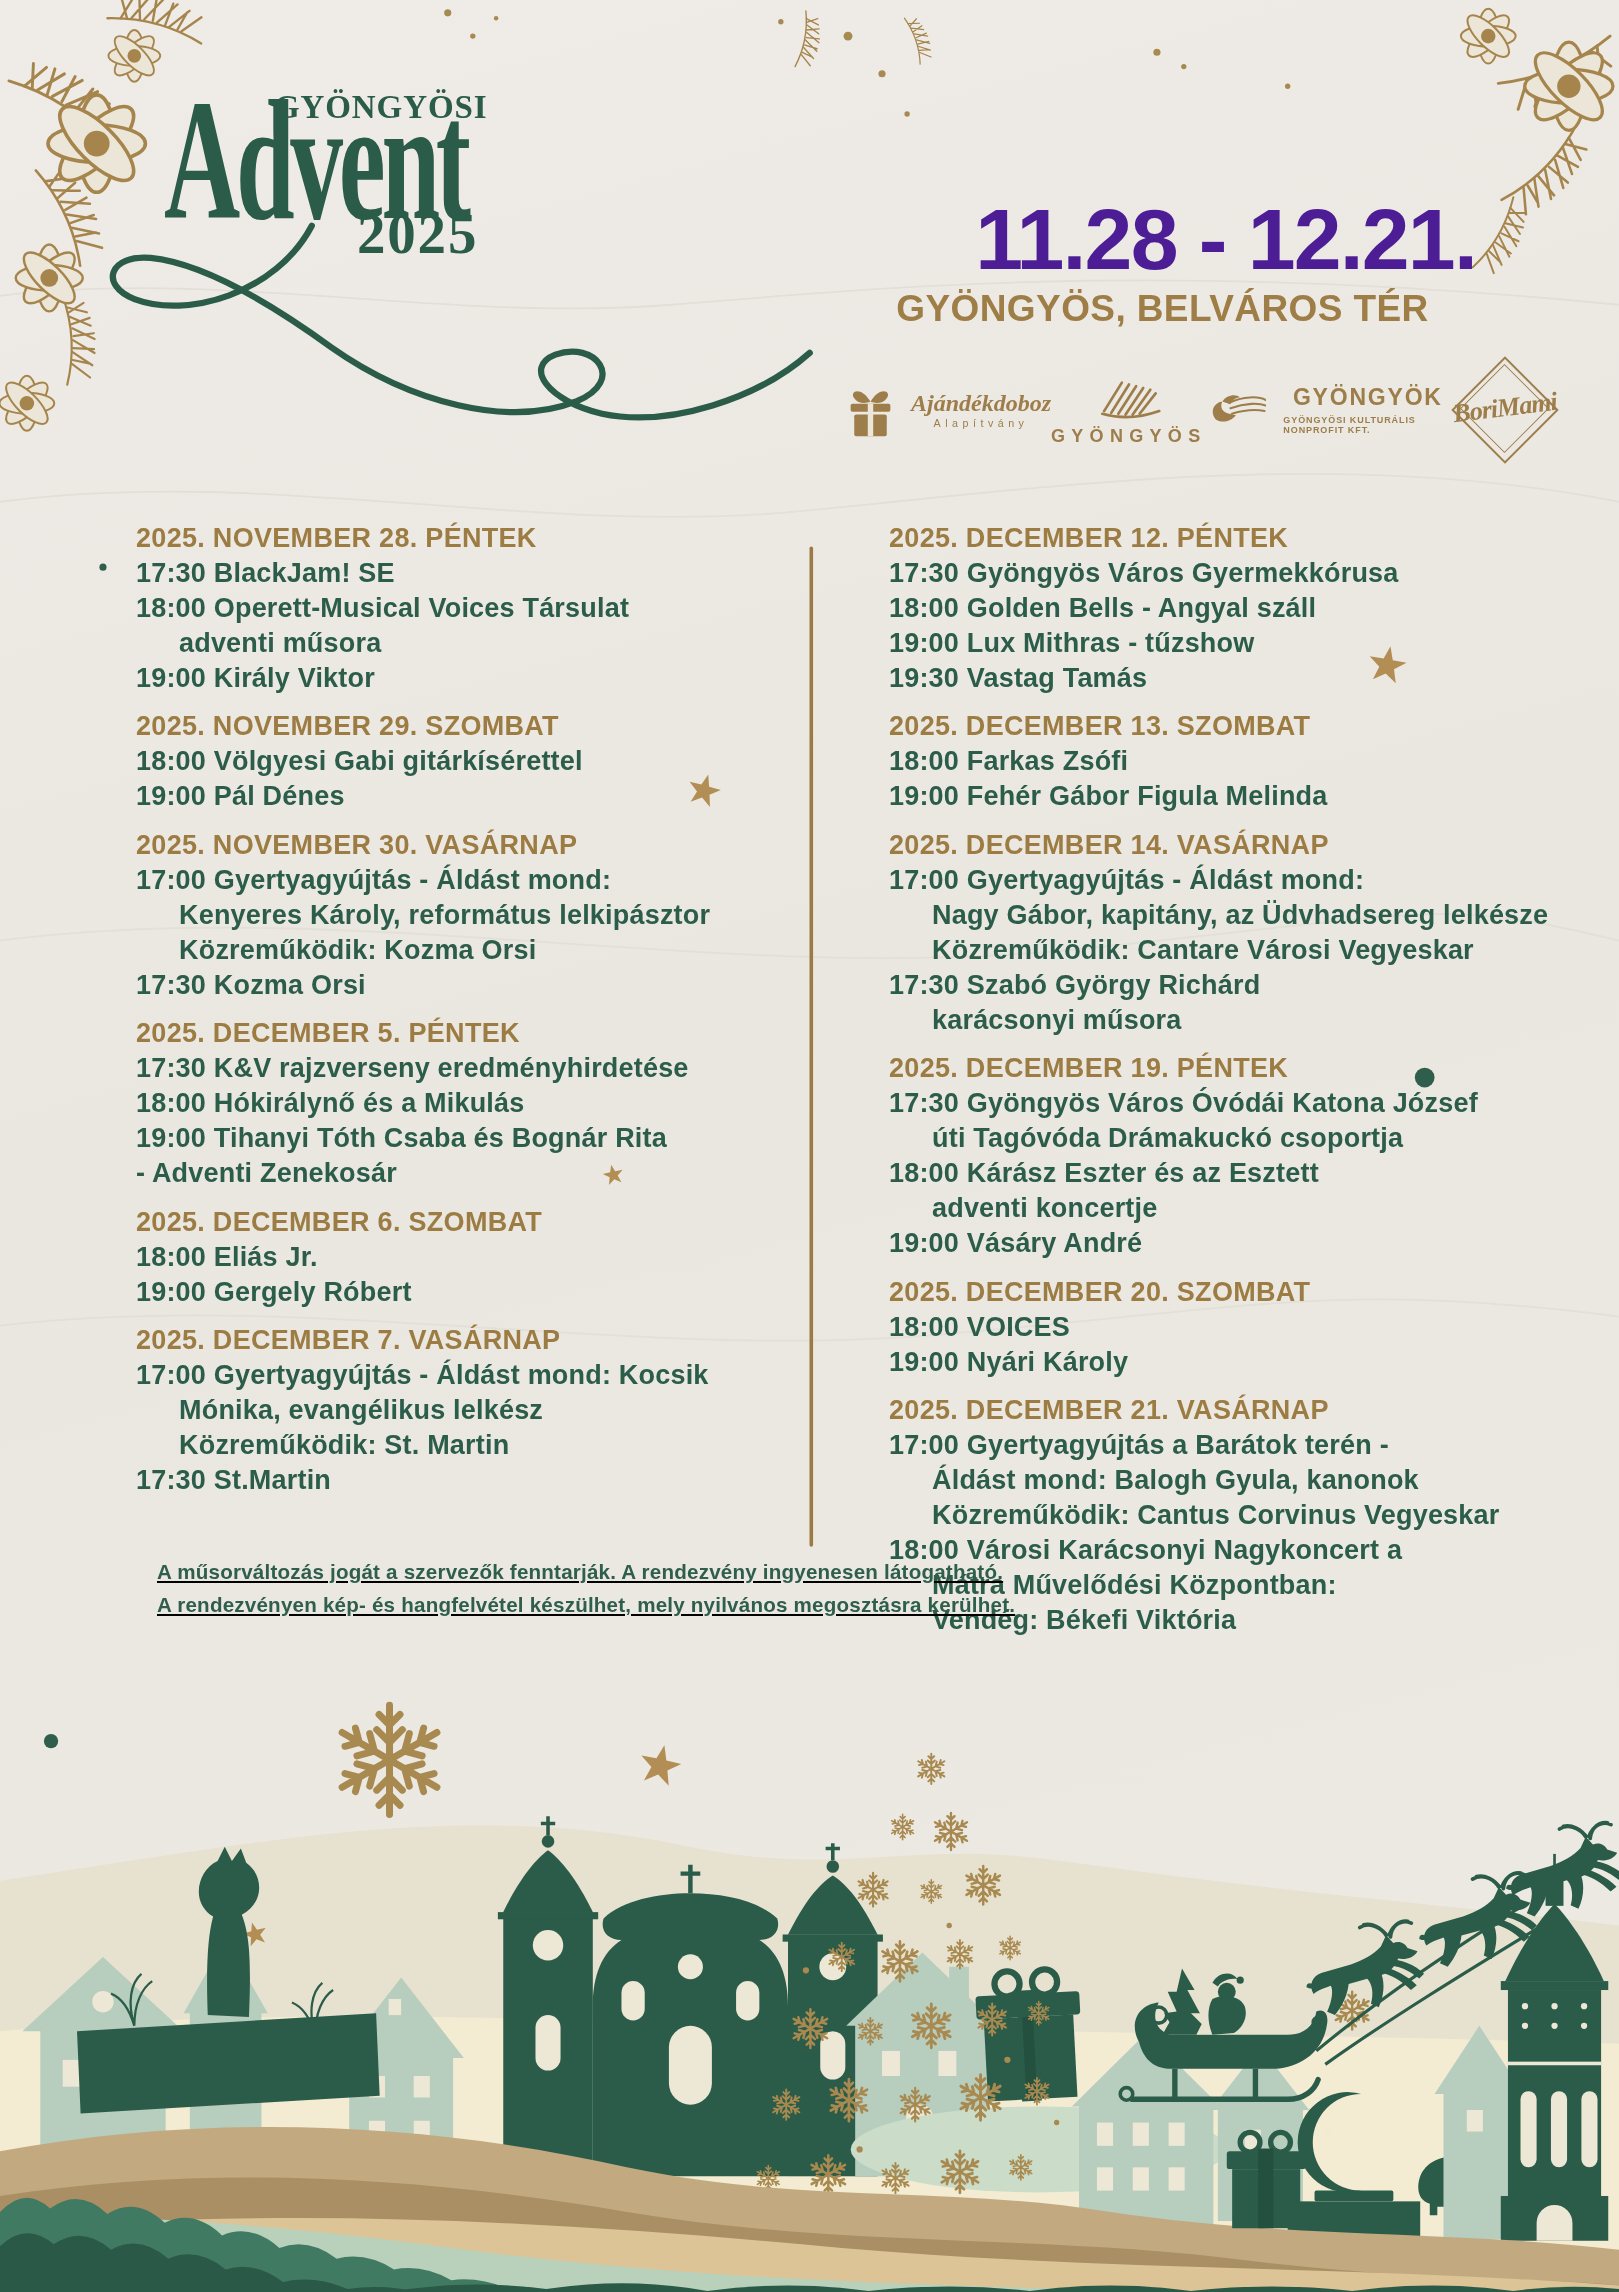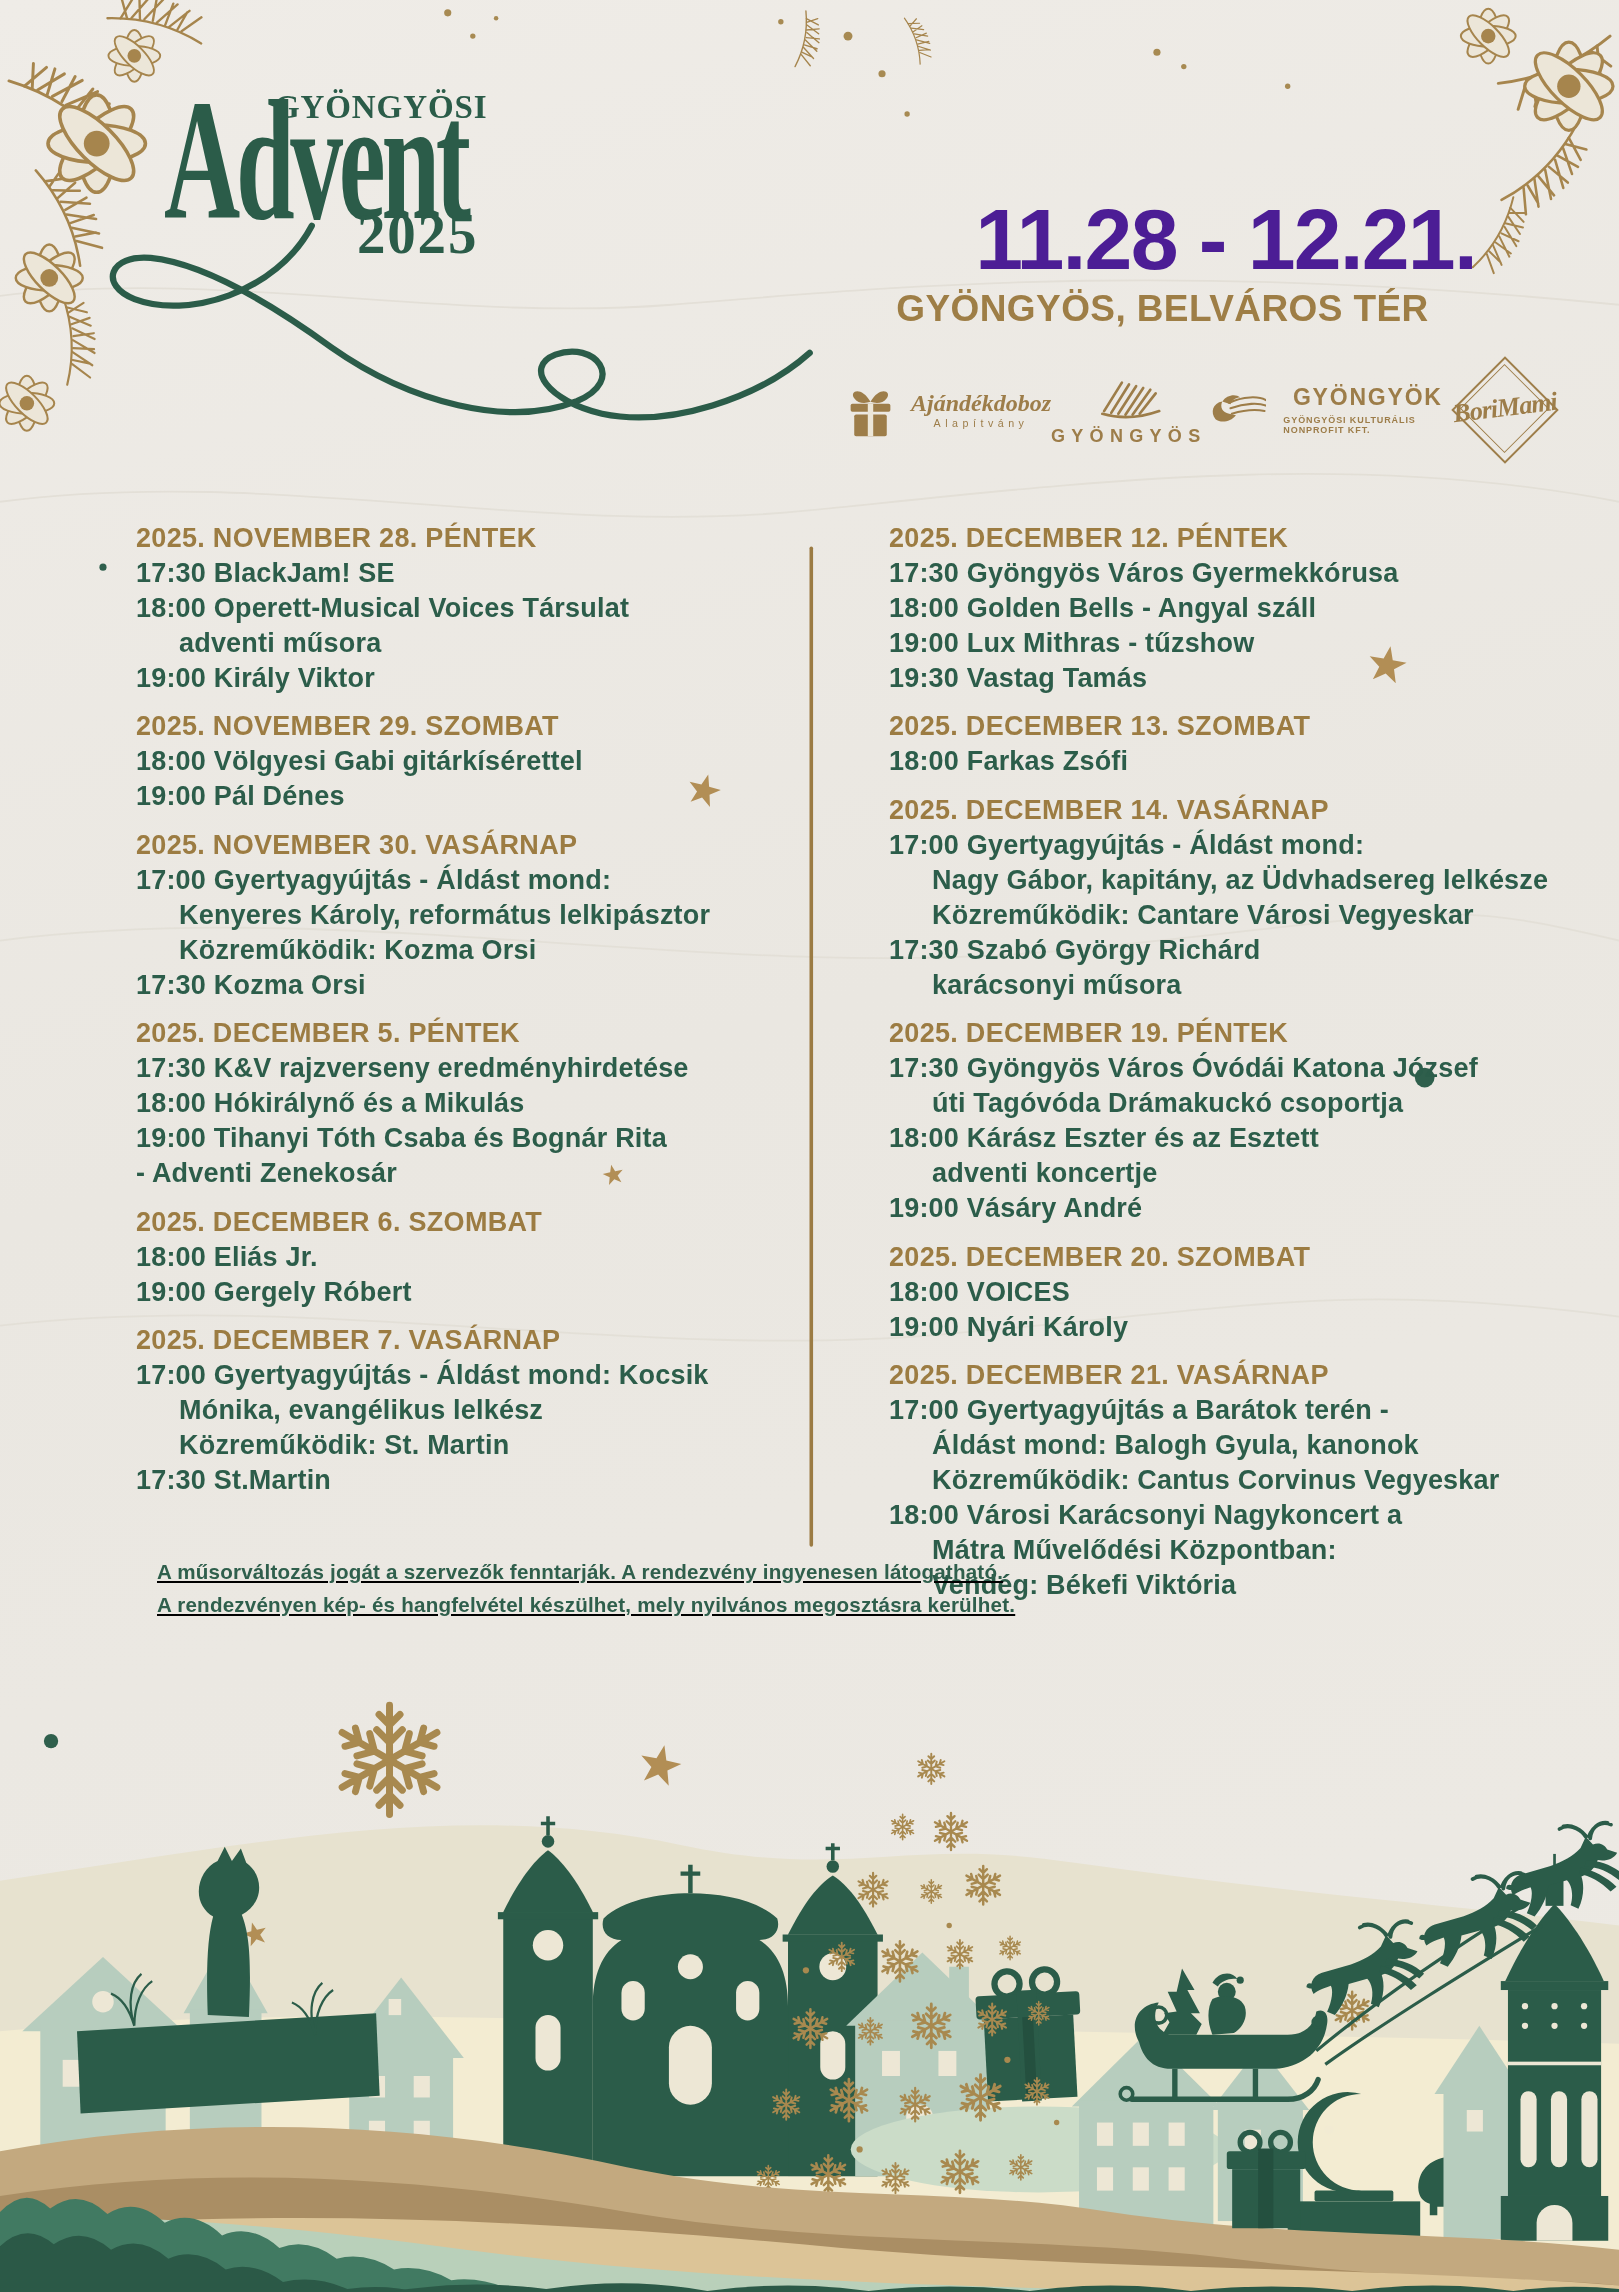--- a/index.html
+++ b/index.html
@@ -474,20 +474,21 @@
         <div class="day">
           <div class="day-date">2025. DECEMBER 12. PÉNTEK</div>
           <div class="ev">17:30 Gyöngyös Város Gyermekkórusa</div>
           <div class="ev">18:00 Golden Bells - Angyal száll</div>
           <div class="ev">19:00 Lux Mithras - tűzshow</div>
           <div class="ev">19:30 Vastag Tamás</div>
         </div>
         <div class="day">
           <div class="day-date">2025. DECEMBER 13. SZOMBAT</div>
           <div class="ev">18:00 Farkas Zsófi</div>
+          <div class="ev">19:00 Fehér Gábor Figula Melinda</div>
         </div>
         <div class="day">
           <div class="day-date">2025. DECEMBER 14. VASÁRNAP</div>
           <div class="ev">17:00 Gyertyagyújtás -  Áldást mond:</div>
           <div class="ev ind">Nagy Gábor, kapitány, az Üdvhadsereg lelkésze</div>
           <div class="ev ind">Közreműködik: Cantare Városi Vegyeskar</div>
           <div class="ev">17:30 Szabó György Richárd</div>
           <div class="ev ind">karácsonyi műsora</div>
         </div>
         <div class="day">

